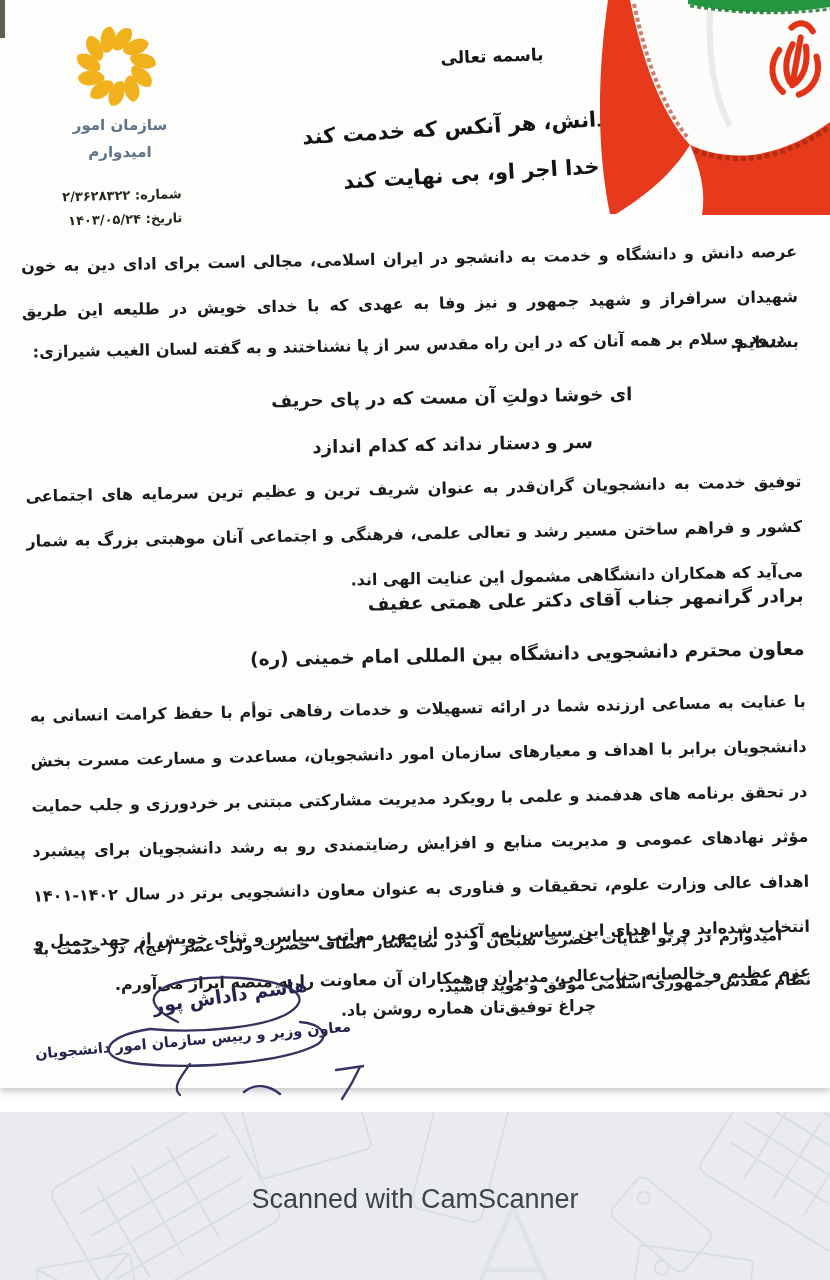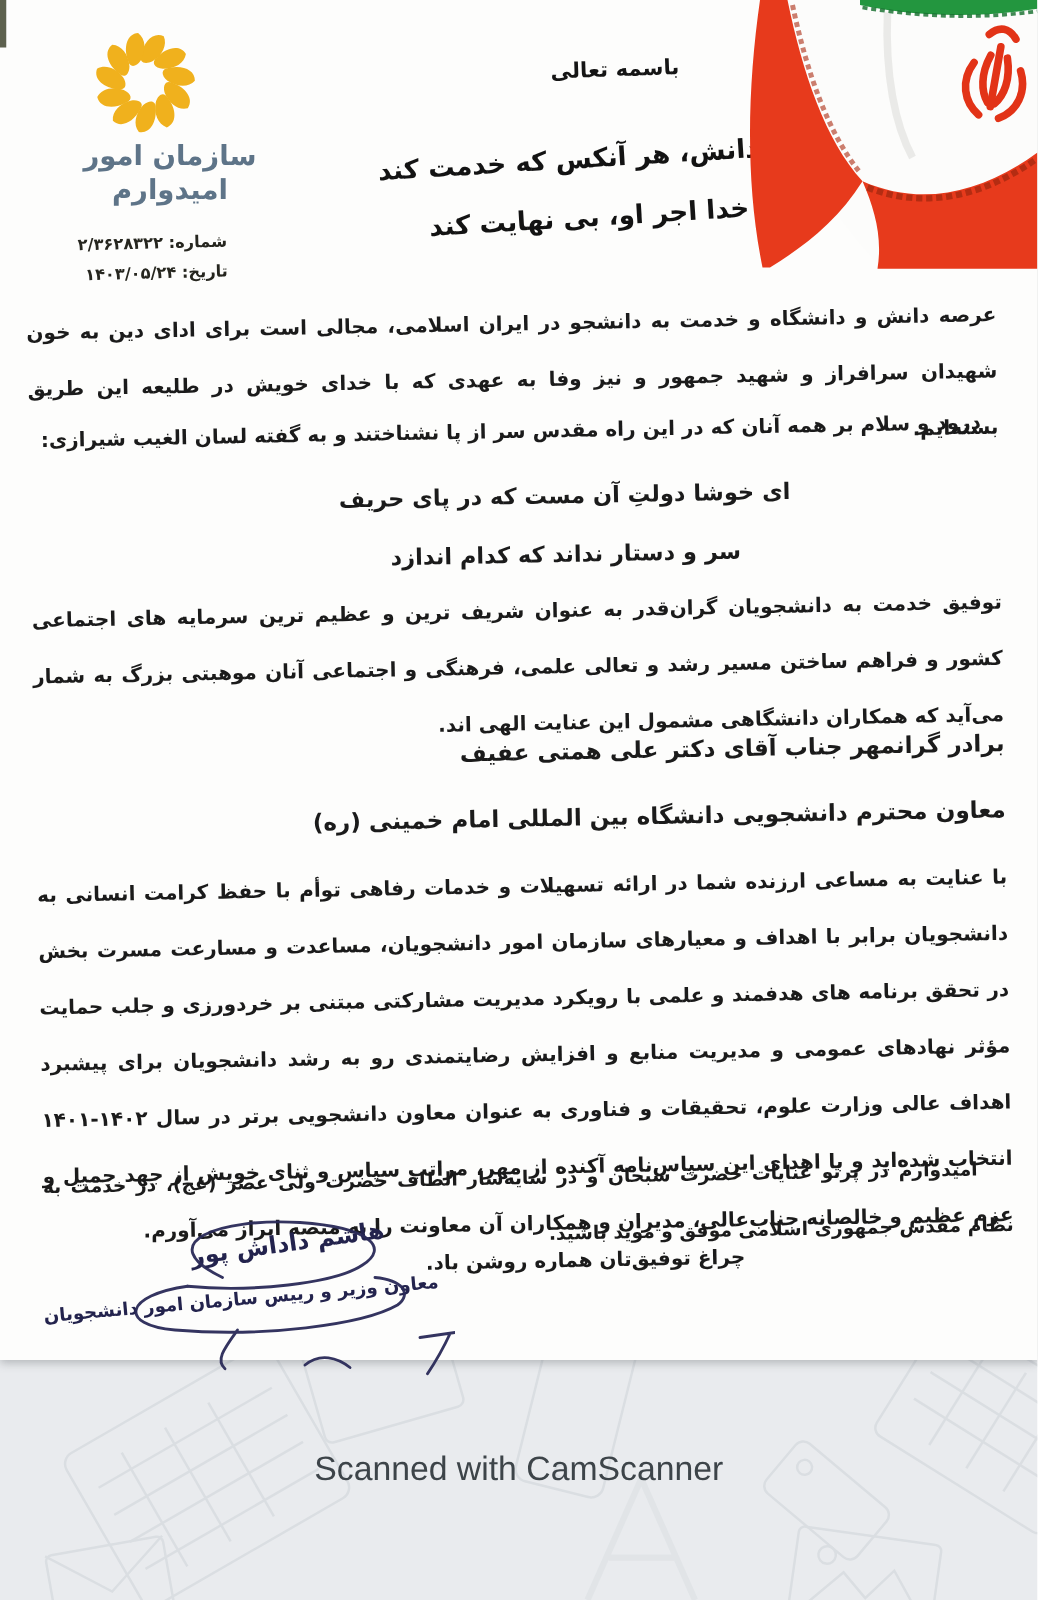--- a/index.html
+++ b/index.html
@@ -11,22 +11,22 @@
   
   .page{
     position:absolute;left:0;top:0;right:0;height:1088px;background:#fdfdfc;
     box-shadow:0 3px 7px rgba(80,86,92,.35);
     z-index:2;
   }
   .edge-sliver{position:absolute;left:0;top:0;width:5px;height:38px;background:#41452f;opacity:.85;}
   
   .logo-flower{position:absolute;left:64px;top:14px;width:104px;height:104px;}
   .org-wordmark{
-    position:absolute;left:44px;top:112px;width:184px;text-align:center;
-    color:#5e7488;font-weight:700;font-size:22px;line-height:27px;direction:rtl;
+    position:absolute;left:28px;top:112px;width:184px;text-align:center;
+    color:#5e7488;font-weight:700;font-size:15px;line-height:27px;direction:rtl;
   }
   .refdate{
     position:absolute;left:42px;top:184px;width:140px;direction:rtl;text-align:right;
     font-size:13px;font-weight:700;color:#26261f;line-height:24px;
     transform:rotate(-1.5deg);
   }
   .refdate .val{letter-spacing:.5px;}
   .besmele{
     position:absolute;left:392px;top:46px;width:200px;text-align:center;direction:rtl;
     font-size:17px;font-weight:700;color:#151515;transform:rotate(-2deg);
@@ -56,21 +56,21 @@
   .closing{top:986px;left:90px !important;text-align:center !important;font-weight:700 !important;}
   
   .sigblock{position:absolute;left:28px;top:972px;width:336px;height:132px;z-index:5;color:#23234d;direction:rtl;}
   .sig-name{position:absolute;left:92px;top:12px;width:220px;text-align:center;
             font-size:19px;font-weight:700;transform:rotate(-8deg);}
   .sig-title{position:absolute;left:0;top:60px;width:330px;text-align:center;
              font-size:14.5px;font-weight:700;transform:rotate(-5deg);}
   .sig-strokes{position:absolute;left:0;top:0;width:336px;height:132px;pointer-events:none;}
   
   .scan-footer{
-    position:absolute;left:0;bottom:0;width:830px;height:192px;background:#e9ebee;z-index:1;
+    position:absolute;left:0;bottom:0;width:830px;height:168px;background:#e9ebee;z-index:1;
   }
   .scan-doodles{position:absolute;left:0;top:0;width:830px;height:192px;opacity:.75;}
   .scan-text{
     position:absolute;left:0;right:0;top:72px;text-align:center;
     font-family:"Liberation Sans", sans-serif;font-size:27px;color:#3d4449;
   }
 </style>
 </head>
 <body>
 

